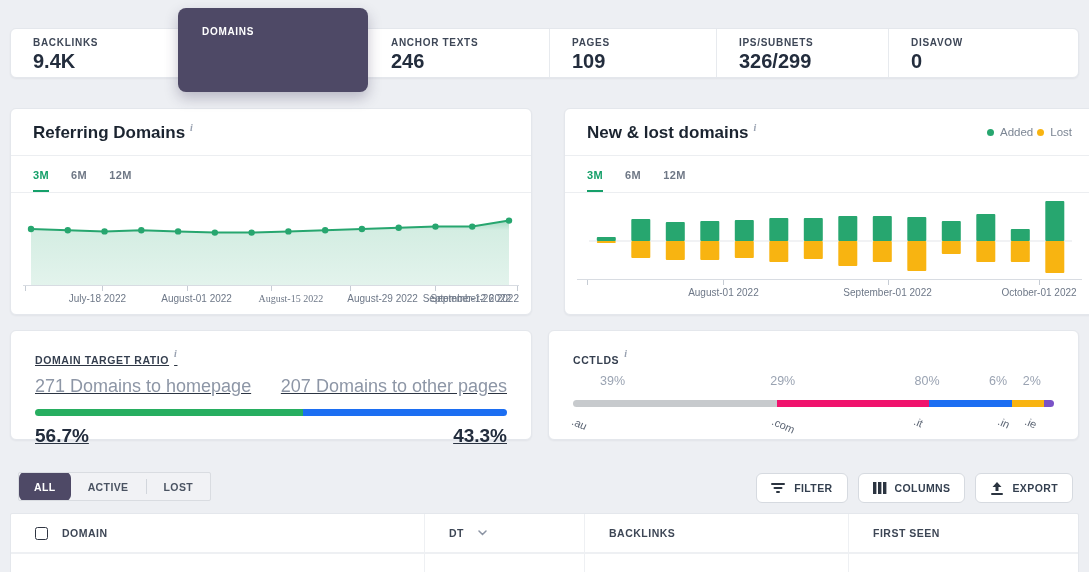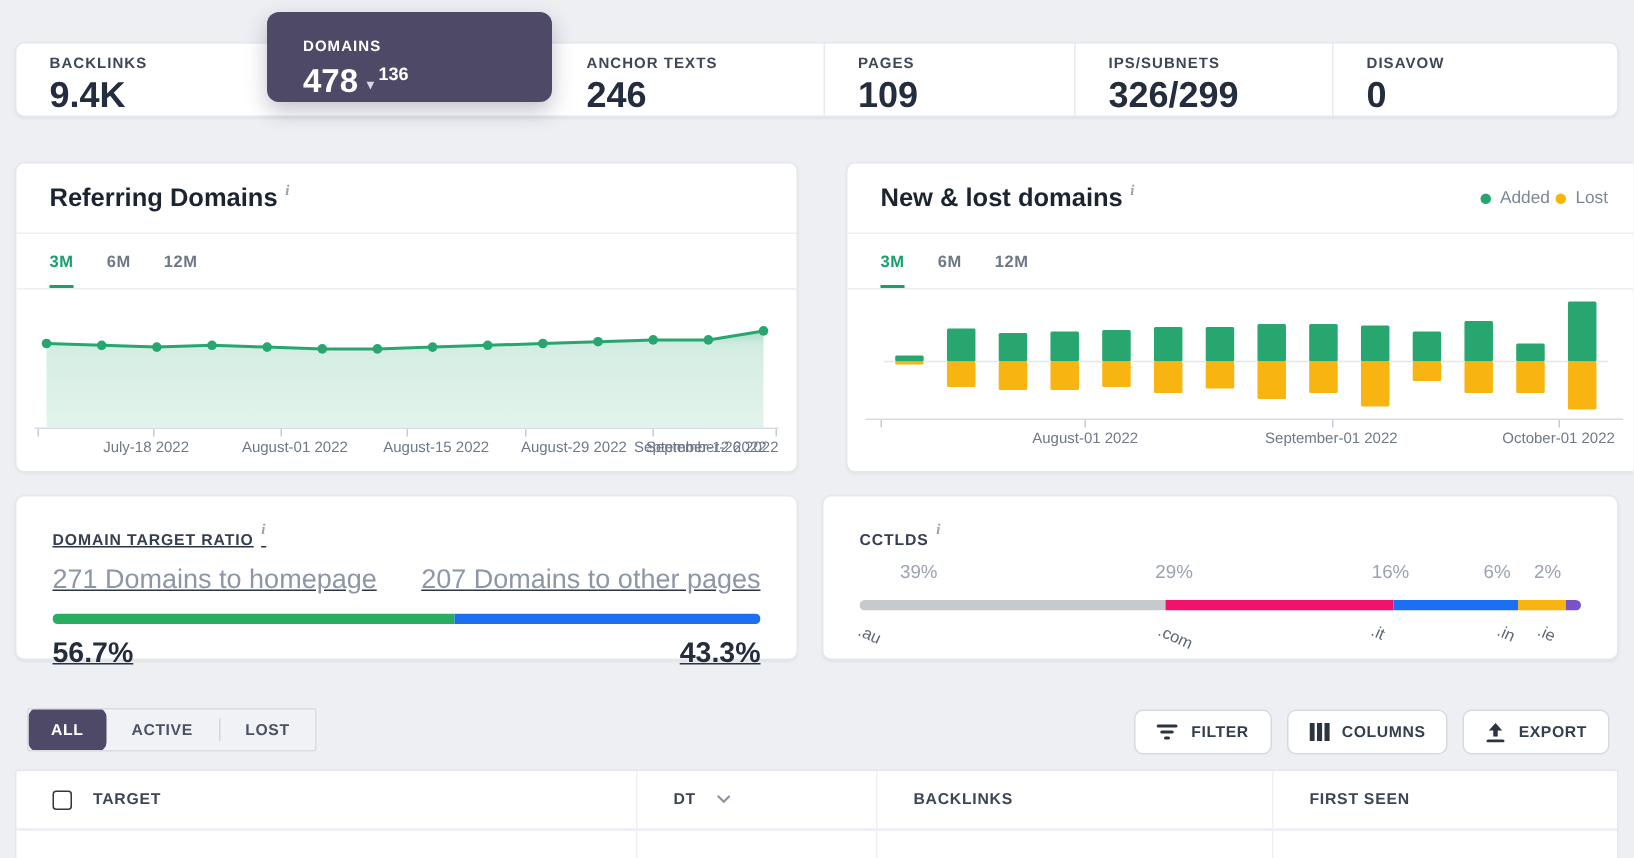--- a/index.html
+++ b/index.html
@@ -5,29 +5,29 @@
   * { margin:0; padding:0; box-sizing:border-box; }
   html,body { width:1089px; height:572px; overflow:hidden; }
   body { background:#edeff3; font-family:"Liberation Sans", sans-serif; color:#2b3442; position:relative; }
 
   .card { position:absolute; background:#fff; border:1px solid #e4e7ec; border-radius:6px; box-shadow:0 1px 2px rgba(16,24,40,.05); }
 
   
   .stats-card { left:10px; top:28px; width:1069px; height:50px; display:flex; }
   .stat-cell { padding:8px 0 0 22px; }
   .stat-label { font-size:10px; font-weight:700; letter-spacing:.7px; color:#3e4757; }
-  .stat-value { font-size:24px; font-weight:600; color:#232d3d; margin-top:2px; }
+  .stat-value { font-size:20px; font-weight:600; color:#232d3d; margin-top:2px; }
   .c-backlinks { width:168px; }
   .c-spacer { width:190px; }
   .c-anchor { width:180px; }
   .c-pages { width:167px; border-left:1px solid #e7eaee; }
   .c-ips { width:172px; border-left:1px solid #e7eaee; }
   .c-disavow { flex:1; border-left:1px solid #e7eaee; }
 
-  .domains-tab { position:absolute; left:178px; top:8px; width:190px; height:60px; background:#4e4966;
+  .domains-tab { position:absolute; left:178px; top:8px; width:190px; height:84px; background:#4e4966;
     border-radius:8px; padding:18px 0 0 24px; box-shadow:0 6px 14px rgba(45,40,75,.28); z-index:3; cursor:pointer; }
   .domains-tab .stat-label { color:#fff; }
   .domains-tab .stat-value { color:#fff; font-size:22px; margin-top:4px; }
   .domains-tab .caret { font-size:9px; color:#d9d7e4; margin:0 3px 0 6px; vertical-align:2px; }
   .domains-tab .delta { font-size:12px; font-weight:600; color:#fff; vertical-align:8px; }
 
   
   .card-refdom { left:10px; top:108px; width:522px; height:207px; }
   .card-newlost { left:564px; top:108px; width:531px; height:207px; }
   .card-head { height:47px; display:flex; align-items:center; justify-content:space-between; padding:0 22px; border-bottom:1px solid #eceef1; }
@@ -111,23 +111,20 @@
     <div class="stat-value">326/299</div>
   </div>
   <div class="stat-cell c-disavow">
     <div class="stat-label">DISAVOW</div>
     <div class="stat-value">0</div>
   </div>
 </div>
 
 <div class="domains-tab">
   <div class="stat-label">DOMAINS</div>
-  <div class="stat-value">
-    <span>478</span><span class="caret">▾</span><span class="delta">136</span>
-  </div>
 </div>
 
 <div class="card card-refdom">
   <div class="card-head">
     <div class="card-title">
       <span>Referring Domains</span><span class="info-sup">i</span>
     </div>
   </div>
   <div class="range-tabs">
     <div class="range-tab active">3M</div>
@@ -165,21 +162,21 @@
         <span class="tick" style="left: 16%;"></span>
         <span class="tick" style="left: 33%;"></span>
         <span class="tick" style="left: 50%;"></span>
         <span class="tick" style="left: 66%;"></span>
         <span class="tick" style="left: 83%;"></span>
         <span class="tick" style="left: 99.5%;"></span>
       </div>
     <div class="xlabels" id="ref-labels">
         <span class="xlabel" style="left: 15%;">July-18 2022</span>
         <span class="xlabel" style="left: 35%;">August-01 2022</span>
-        <span class="xlabel" style="left: 54%;">August-15 2022</span>
+        <span class="xlabel" style="left: 54%; font-family: Liberation Serif, serif;">August-15 2022</span>
         <span class="xlabel" style="left: 72.5%;">August-29 2022</span>
         <span class="xlabel" style="left: 89.5%;">September-12 2022</span>
         <span class="xlabel flush-right" style="left: 100%;">September-26 2022</span>
       </div>
   </div>
 </div>
 
 <div class="card card-newlost">
   <div class="card-head">
     <div class="card-title">
@@ -265,21 +262,21 @@
   </div>
 </div>
 
 <div class="card card-cctlds">
   <div class="mini-title">
     <span>CCTLDS</span><span class="info-sup">i</span>
   </div>
   <div class="cctld-pcts" id="cctld-pcts">
       <span class="cctld-pct" style="left: 0%; margin-left: 27px;">39%</span>
       <span class="cctld-pct" style="left: 41%;">29%</span>
-      <span class="cctld-pct" style="left: 71%;">16%</span>
+      <span class="cctld-pct" style="left: 71%;">80%</span>
       <span class="cctld-pct" style="left: 86.5%;">6%</span>
       <span class="cctld-pct" style="left: 93.5%;">2%</span>
     </div>
   <div class="cctld-bar" id="cctld-bar">
       <div style="width: 42.3913%; background: rgb(199, 202, 205);"></div>
       <div style="width: 31.5217%; background: rgb(240, 19, 109);"></div>
       <div style="width: 17.3913%; background: rgb(28, 110, 242);"></div>
       <div style="width: 6.52174%; background: rgb(248, 180, 17);"></div>
       <div style="width: 2.17391%; background: rgb(122, 82, 199);"></div>
     </div>
@@ -322,21 +319,21 @@
       <rect x="1" y="11" width="12" height="2" rx="1" fill="#2b3440"></rect>
     </svg>
     <span>EXPORT</span>
   </button>
 </div>
 
 <div class="table-card">
   <div class="t-grid t-head">
     <div class="t-cell">
       <span class="checkbox"></span>
-      <span class="th-label">TARGET</span>
+      <span class="th-label">DOMAIN</span>
     </div>
     <div class="t-cell">
       <span class="th-label">DT</span>
       <svg width="9" height="6" viewBox="0 0 9 6">
         <polyline points="1,1 4.5,4.5 8,1" fill="none" stroke="#8b94a3" stroke-width="1.5" stroke-linecap="round"></polyline>
       </svg>
     </div>
     <div class="t-cell">
       <span class="th-label">BACKLINKS</span>
     </div>

